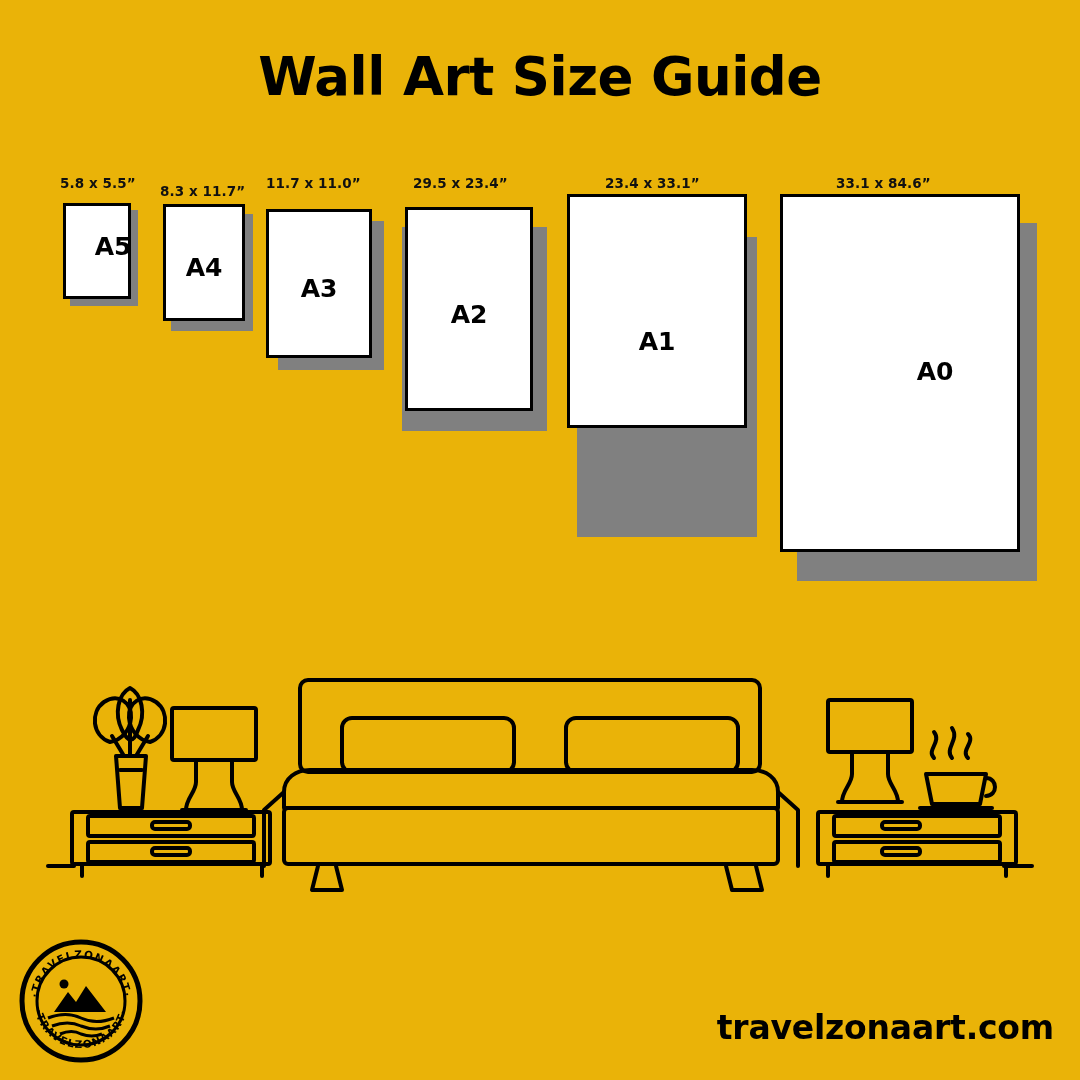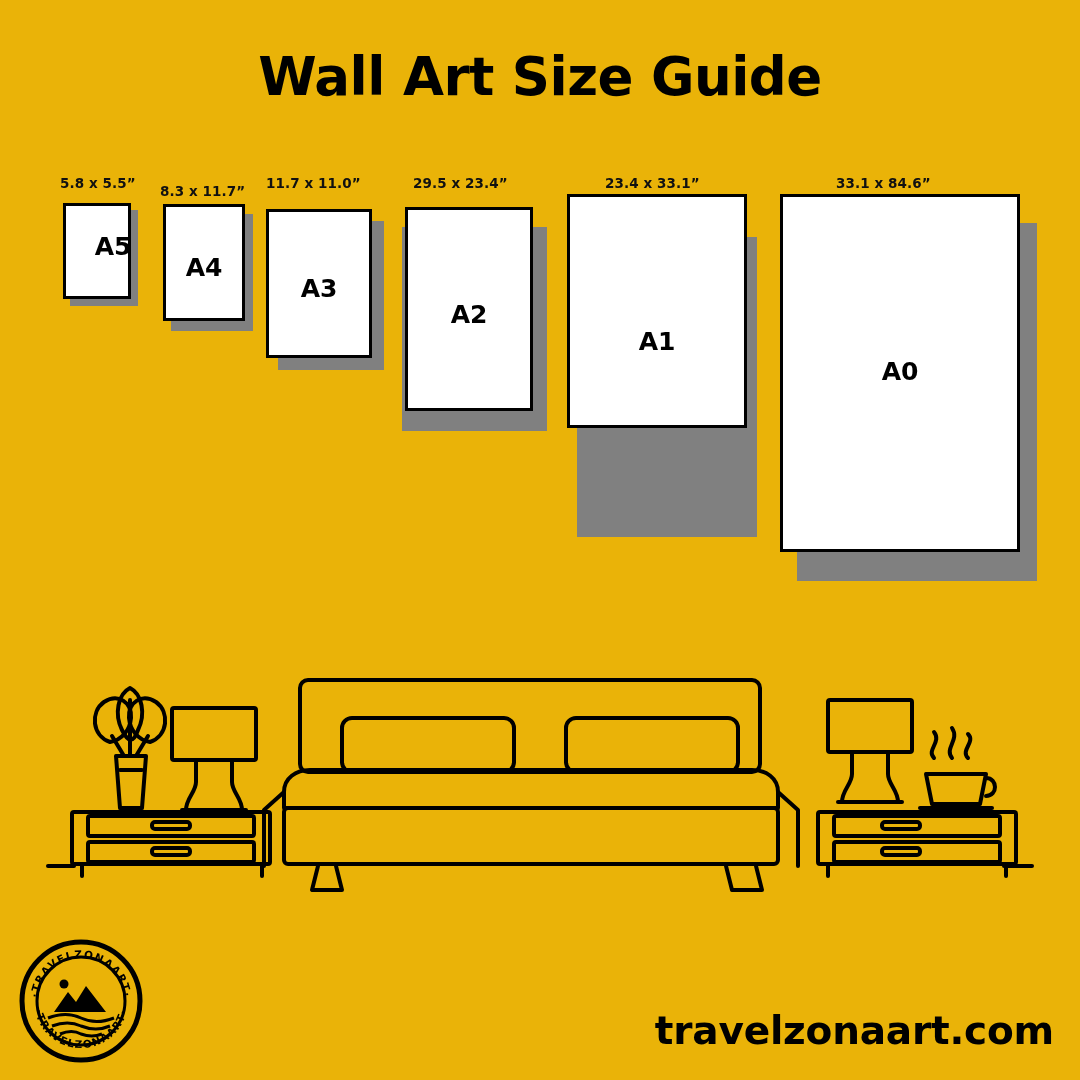--- a/index.html
+++ b/index.html
@@ -88,21 +88,21 @@
     position: absolute;
     left: 18px;
     top: 938px;
     width: 126px;
     height: 126px;
   }
   #site {
     position: absolute;
     right: 26px;
     top: 1008px;
-    font-size: 39px;
+    font-size: 33px;
     font-weight: 700;
     color: #000000;
     letter-spacing: -0.2px;
   }
 </style>
 </head>
 <body>
 
 <div id="page">
 
@@ -147,21 +147,21 @@
       <div class="frame-shadow" style="left:-28px; top:62px; width:180px; height:300px;"></div>
       <div class="frame-box" style="left:-38px; top:19px; width:180px; height:234px;">
         <div class="frame-label" style="top:130px;">A1</div>
       </div>
     </div>
 
     <div class="frame-group" style="left:836px; top:175px;">
       <div class="frame-dim" style="left:0px; top:0px;">33.1 x 84.6”</div>
       <div class="frame-shadow" style="left:-39px; top:48px; width:240px; height:358px;"></div>
       <div class="frame-box" style="left:-56px; top:19px; width:240px; height:358px;">
-        <div class="frame-label" style="top:160px;">A0</div>
+        <div class="frame-label" style="top:160px;margin-left:35px;">A0</div>
       </div>
     </div>
 
   </div>
 
   <div id="scene">
     <svg width="1080" height="360" viewBox="0 0 1080 360" fill="none" xmlns="http://www.w3.org/2000/svg">
       <g stroke="#000000" stroke-width="4" stroke-linecap="round" stroke-linejoin="round" fill="none">
 
         <line x1="48" y1="306" x2="74" y2="306"></line>

